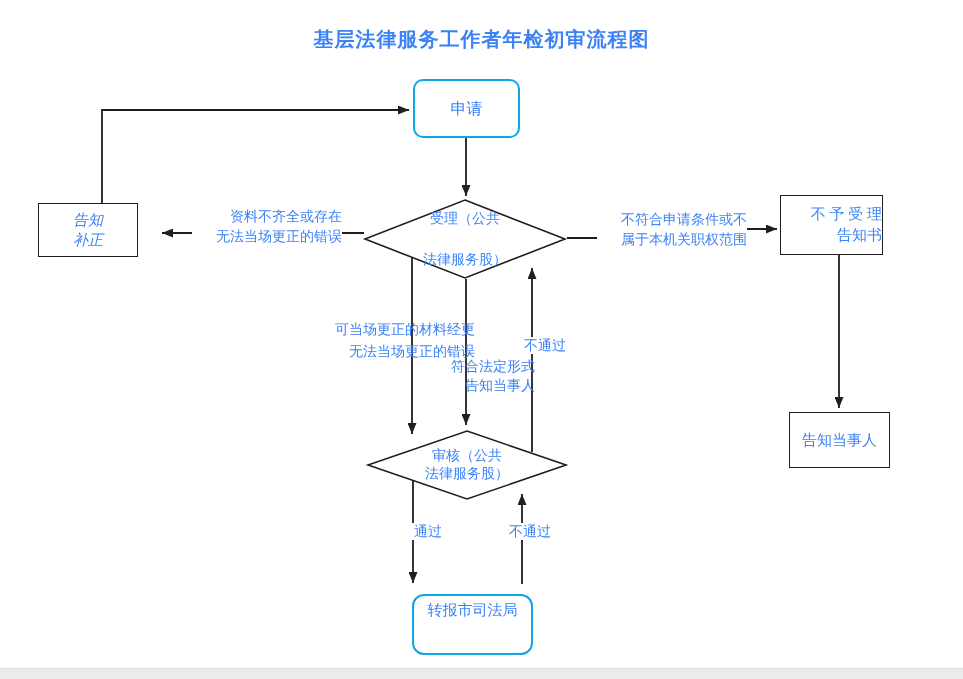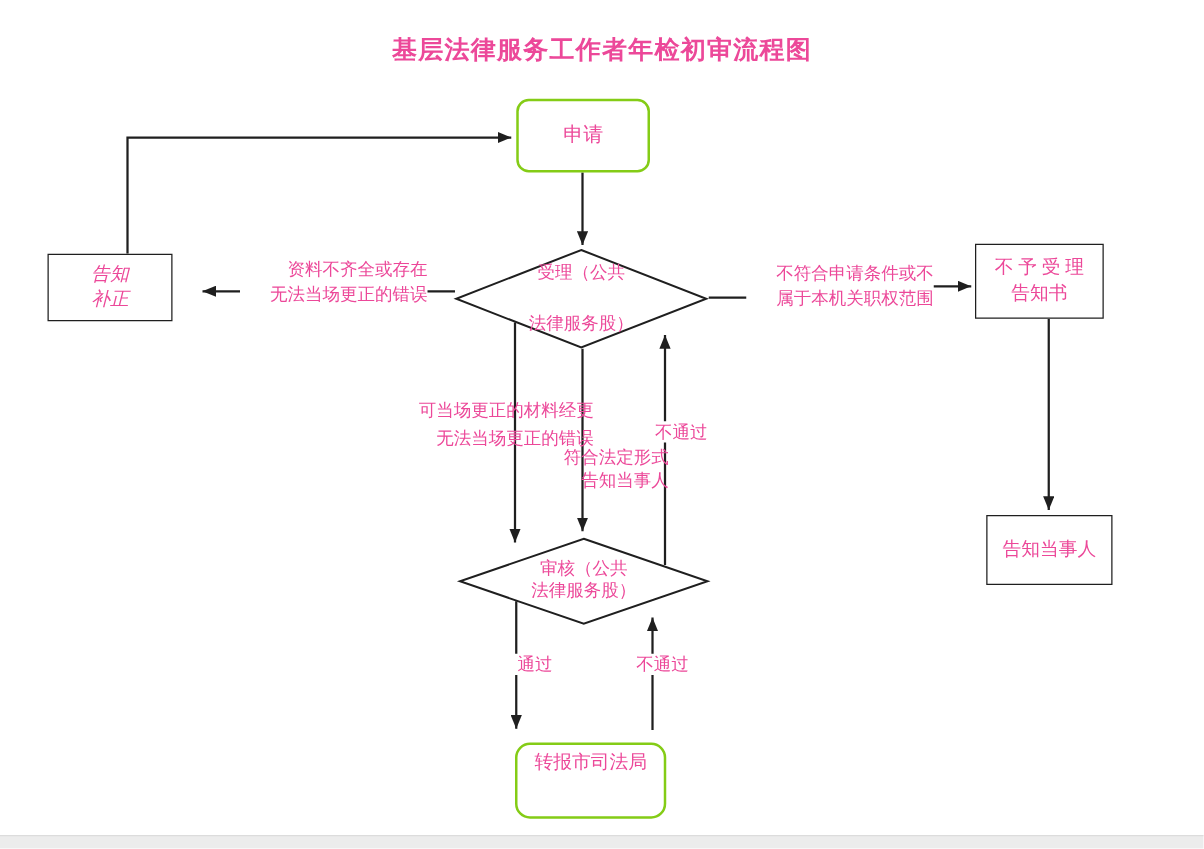--- a/index.html
+++ b/index.html
@@ -1,32 +1,32 @@
 <!DOCTYPE html>
 <html><head>
 <meta charset="utf-8">
 <style>
   html,body{margin:0;padding:0;background:#fff;}
   .stage{
     position:relative;width:963px;height:679px;background:#ffffff;
     font-family:"Liberation Serif","DejaVu Serif",serif;
-    color:#ec4899;overflow:hidden;
+    color:#3b82f6;overflow:hidden;
   }
   .title{
     position:absolute;top:26px;left:0;width:100%;
     text-align:center;font-size:20px;font-weight:bold;letter-spacing:1px;
   }
   .layer{position:absolute;left:0;top:0;}
   .node{
     position:absolute;display:flex;flex-direction:column;
     align-items:center;justify-content:center;
     background:#fff;font-size:15px;line-height:20px;text-align:center;
     box-sizing:border-box;
   }
-  .rounded{border:2px solid #84cc16;border-radius:10px;}
+  .rounded{border:2px solid #0ea5e9;border-radius:10px;}
   .square{border:1.4px solid #1f1f1f;}
   .square-bold{border:1.6px solid #1f1f1f;}
   .dlabel{
     position:absolute;display:flex;flex-direction:column;
     align-items:center;justify-content:center;
     font-size:14px;line-height:18px;text-align:center;background:transparent;
   }
   .lbl{
     position:absolute;font-size:14px;text-align:center;background:#ffffff;
     display:flex;flex-direction:column;align-items:flex-end;justify-content:center;
@@ -107,21 +107,21 @@
 
   <div class="node rounded" style="left:413px;top:79px;width:107px;height:59px;font-size:16px;">
     <span>申请</span>
   </div>
 
   <div class="node square" style="left:38px;top:203px;width:100px;height:54px;font-style:italic;">
     <span>告知</span>
     <span>补正</span>
   </div>
 
-  <div class="node square-bold" style="left:780px;top:195px;width:103px;height:60px;line-height:21px;">
+  <div class="node square-bold" style="left:780px;top:195px;width:103px;height:60px;line-height:21px;align-items:flex-end;">
     <span>不 予 受 理</span>
     <span>告知书</span>
   </div>
 
   <div class="node square" style="left:789px;top:412px;width:101px;height:56px;">
     <span>告知当事人</span>
   </div>
 
   <div class="node rounded" style="left:412px;top:594px;width:121px;height:61px;border-radius:12px;justify-content:flex-start;padding-top:4px;">
     <span>转报市司法局</span>

